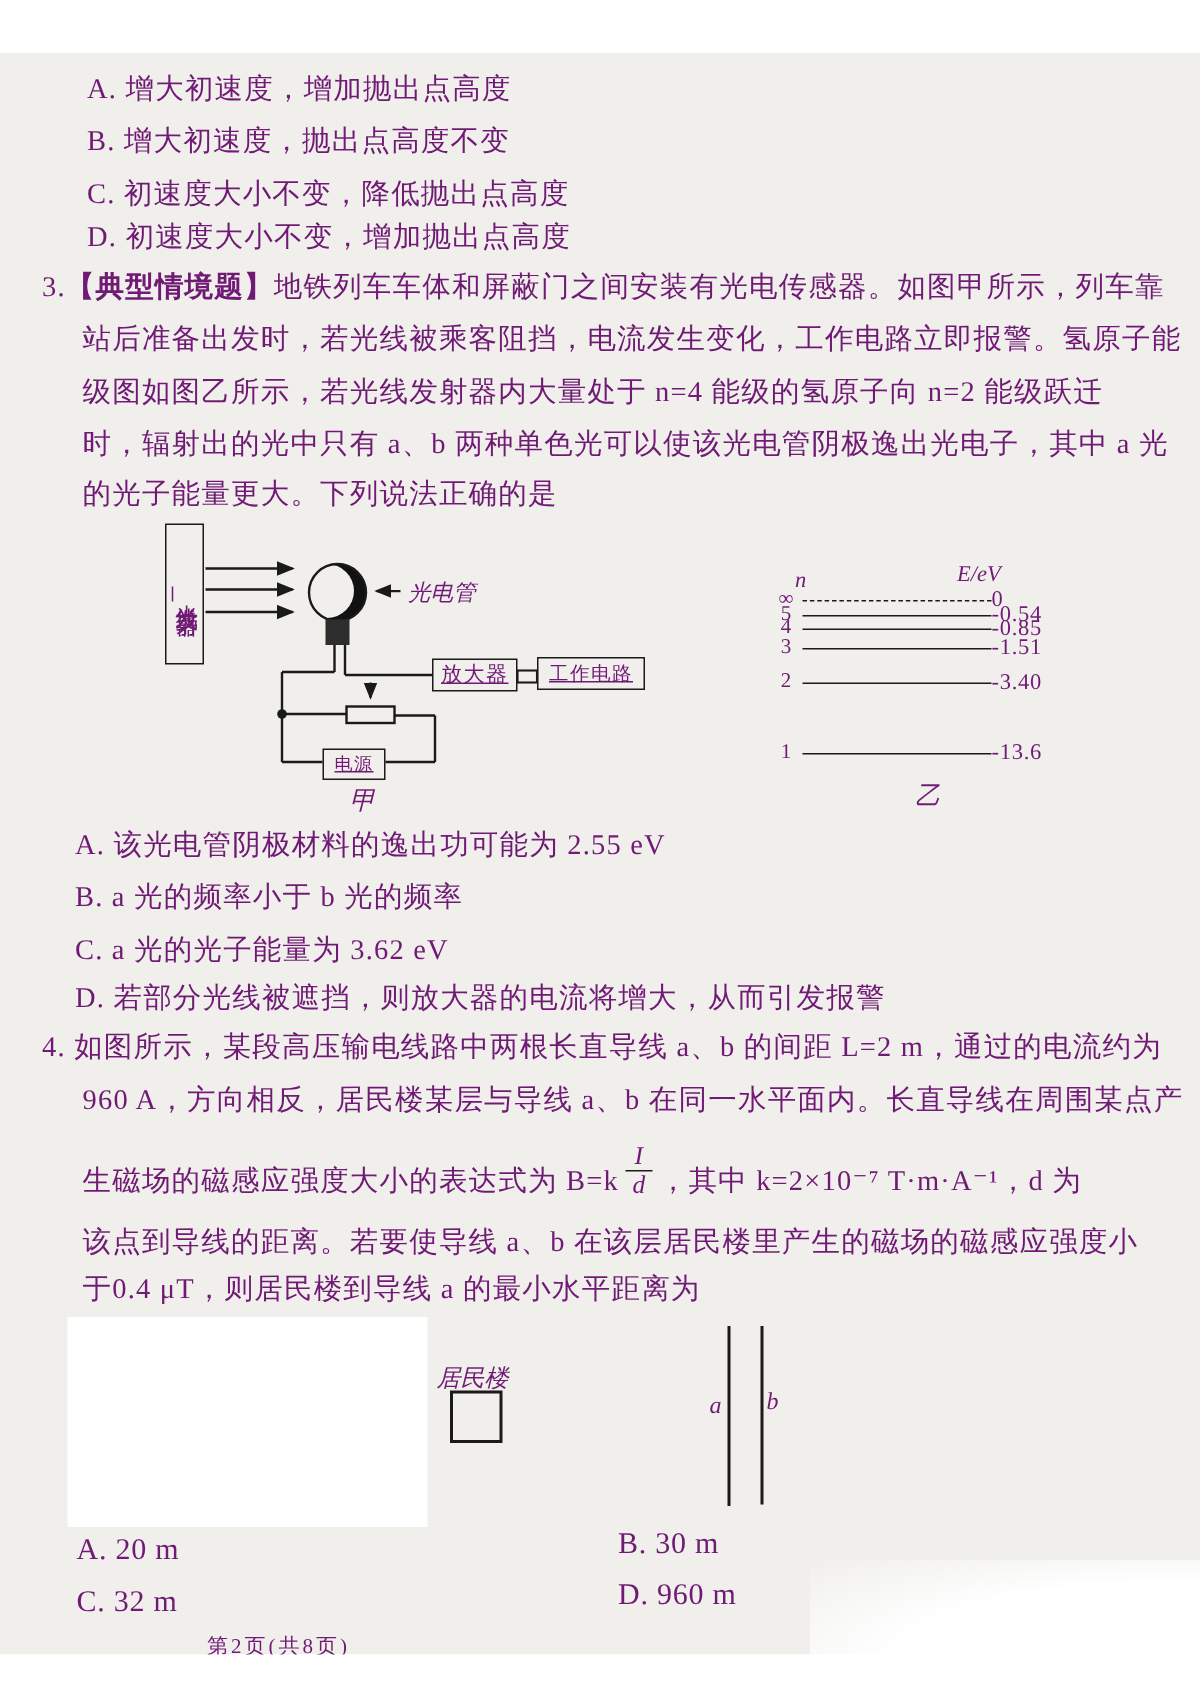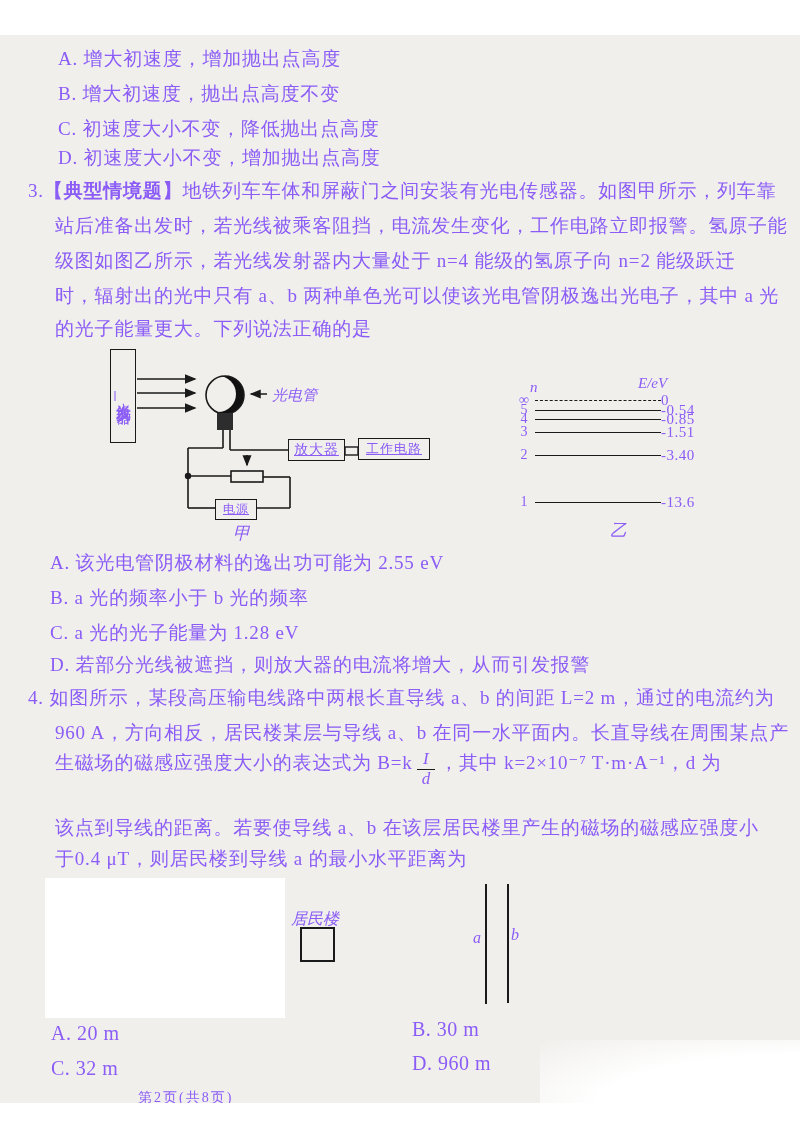--- a/index.html
+++ b/index.html
@@ -1,37 +1,37 @@
 <!DOCTYPE html>
 <html><head>
 <meta charset="utf-8">
 <style>
   html,body{margin:0;padding:0;background:#fff;}
   .page{position:relative;width:800px;height:1132px;background:#fff;overflow:hidden;
-        font-family:"Liberation Serif","DejaVu Serif",serif;color:#8b5cf6;}
+        font-family:"Liberation Serif","DejaVu Serif",serif;color:#701a75;}
   .scan{position:absolute;left:0;top:35px;width:800px;height:1068px;background:#f0efec;z-index:1;}
   .fade{position:absolute;left:540px;top:1040px;width:260px;height:64px;z-index:2;
         background:radial-gradient(ellipse at 100% 100%, #ffffff 55%, rgba(255,255,255,0) 100%);}
   .band-top{position:absolute;left:0;top:0;width:800px;height:35px;background:#fff;z-index:3;}
   .band-bottom{position:absolute;left:0;top:1103px;width:800px;height:29px;background:#fff;z-index:3;}
   .t{position:absolute;white-space:nowrap;font-size:19px;letter-spacing:0.8px;z-index:2;}
   .opt4{font-size:20px;letter-spacing:0.5px;}
   .tag{font-weight:bold;font-family:"Liberation Sans","DejaVu Sans",sans-serif;}
   .box{position:absolute;border:1.6px solid #1a1a1a;display:flex;align-items:center;justify-content:center;
        letter-spacing:1px;z-index:2;text-decoration:underline;}
   .fig{position:absolute;z-index:2;}
   .vtext{writing-mode:vertical-rl;text-orientation:upright;letter-spacing:2px;}
   .lbl{position:absolute;white-space:nowrap;z-index:2;font-style:italic;}
   .lvl{position:absolute;left:8px;height:20px;display:flex;align-items:center;}
   .lvl-n{width:22px;text-align:center;font-size:14px;}
   .lvl-line{width:126px;border-top:1.7px solid #1a1a1a;}
   .lvl-line.dashed{border-top:1.4px dashed #1a1a1a;}
   .lvl-e{font-size:15px;letter-spacing:0.5px;}
   .ital{font-style:italic;}
-  .fracline{display:flex;align-items:flex-start;height:50px;}
+  .fracline{display:flex;align-items:flex-end;height:50px;}
   .frac{display:inline-flex;flex-direction:column;align-items:center;margin:0 4px;
         font-style:italic;font-size:17px;line-height:1.1;letter-spacing:0;}
   .frac .den{border-top:1.3px solid #1b1b1b;padding:0 5px;}
   .frac .num{padding:0 5px;}
   .wire{position:absolute;background:#1a1a1a;z-index:2;}
 </style>
 </head>
 <body>
 
 <div class="page">
@@ -128,21 +128,21 @@
     <div class="lvl" style="top:119px">
         <span class="lvl-n">1</span>
         <span class="lvl-line"></span>
         <span class="lvl-e">-13.6</span>
       </div>
     <div class="lbl" style="left:105px;top:146px;font-size:17px">乙</div>
   </div>
 
   <div class="t" style="left:50px;top:550px">A. 该光电管阴极材料的逸出功可能为 2.55 eV</div>
   <div class="t" style="left:50px;top:585px">B. a 光的频率小于 b 光的频率</div>
-  <div class="t" style="left:50px;top:620px">C. a 光的光子能量为 1.28 eV</div>
+  <div class="t" style="left:50px;top:620px">C. a 光的光子能量为 3.62 eV</div>
   <div class="t" style="left:50px;top:652px">D. 若部分光线被遮挡，则放大器的电流将增大，从而引发报警</div>
 
   <div class="t" style="left:28px;top:685px">
     <span>4.</span>&nbsp;<span>如图所示，某段高压输电线路中两根长直导线 a、b 的间距 L=2 m，通过的电流约为</span>
   </div>
   <div class="t" style="left:55px;top:720px">960 A，方向相反，居民楼某层与导线 a、b 在同一水平面内。长直导线在周围某点产</div>
   <div class="t fracline" style="left:55px;top:750px">
     <span>生磁场的磁感应强度大小的表达式为 B=k</span>
     <span class="frac">
       <span class="num">I</span>

